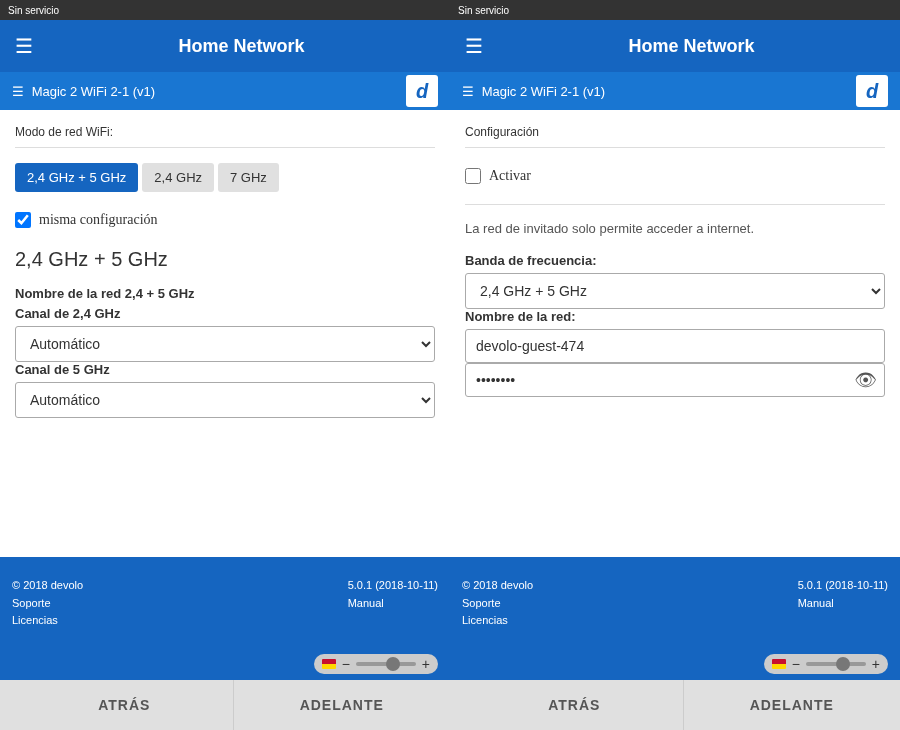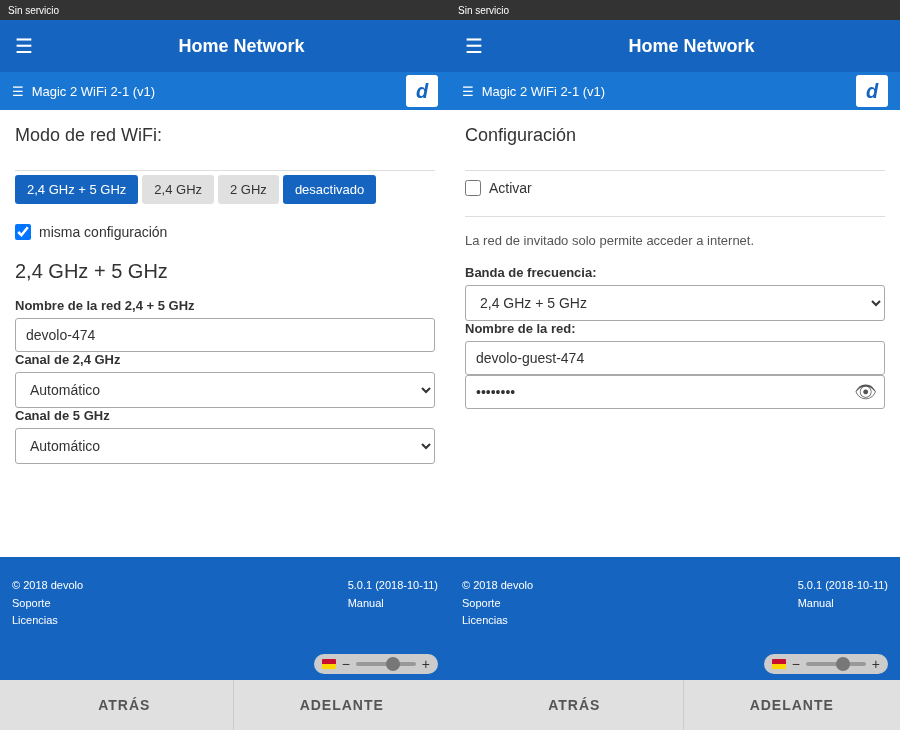--- a/index.html
+++ b/index.html
@@ -85,24 +85,24 @@
       border-radius: 3px;
     }
     
     .content {
       flex: 1;
       overflow-y: auto;
       padding: 15px;
       background: white;
     }
     .section-title {
-      font-size: 18px;
-      color: #333;
-      margin-bottom: 4px;
-      padding-bottom: 24px;
+      font-size: 12px;
+      color: #333;
+      margin-bottom: 15px;
+      padding-bottom: 8px;
       border-bottom: 1px solid #ddd;
     }
     
     .wifi-mode-buttons {
       display: flex;
       flex-wrap: wrap;
       gap: 4px;
       margin-bottom: 15px;
     }
     .wifi-btn {
@@ -132,20 +132,21 @@
       margin-bottom: 20px;
       padding-top: 5px;
     }
     .checkbox-row input[type="checkbox"] {
       width: 16px;
       height: 16px;
     }
     .checkbox-row label {
       font-size: 14px;
       color: #333;
+      font-family: Liberation Serif, serif;
     }
     
     .freq-title {
       font-size: 20px;
       color: #333;
       margin-bottom: 15px;
     }
     
     .field-group {
       margin-bottom: 0;
@@ -313,32 +314,30 @@
         <span>Magic 2 WiFi 2-1 (v1)</span>
       </div>
       <div class="d-logo">d</div>
     </div>
 
     <div class="content">
       <div class="section-title">Modo de red WiFi:</div>
       <div class="wifi-mode-buttons">
         <button class="wifi-btn active">2,4 GHz + 5 GHz</button>
         <button class="wifi-btn inactive">2,4 GHz</button>
-        <button class="wifi-btn inactive">2 GHz</button>
-        <button class="wifi-btn disabled">desactivado</button>
+        <button class="wifi-btn inactive">7 GHz</button>
       </div>
       <div class="checkbox-row">
         <input type="checkbox" checked="" id="same-config" style="">
         <label for="same-config">misma configuración</label>
       </div>
       <div class="freq-title">2,4 GHz + 5 GHz</div>
 
       <div class="field-group">
         <div class="field-label">Nombre de la red 2,4 + 5 GHz</div>
-        <input type="text" class="text-input" value="devolo-474" style="">
       </div>
 
       <div class="field-group">
         <div class="field-label">Canal de 2,4 GHz</div>
         <select class="select-input">
           <option>Automático</option>
         </select>
       </div>
 
       <div class="field-group">

